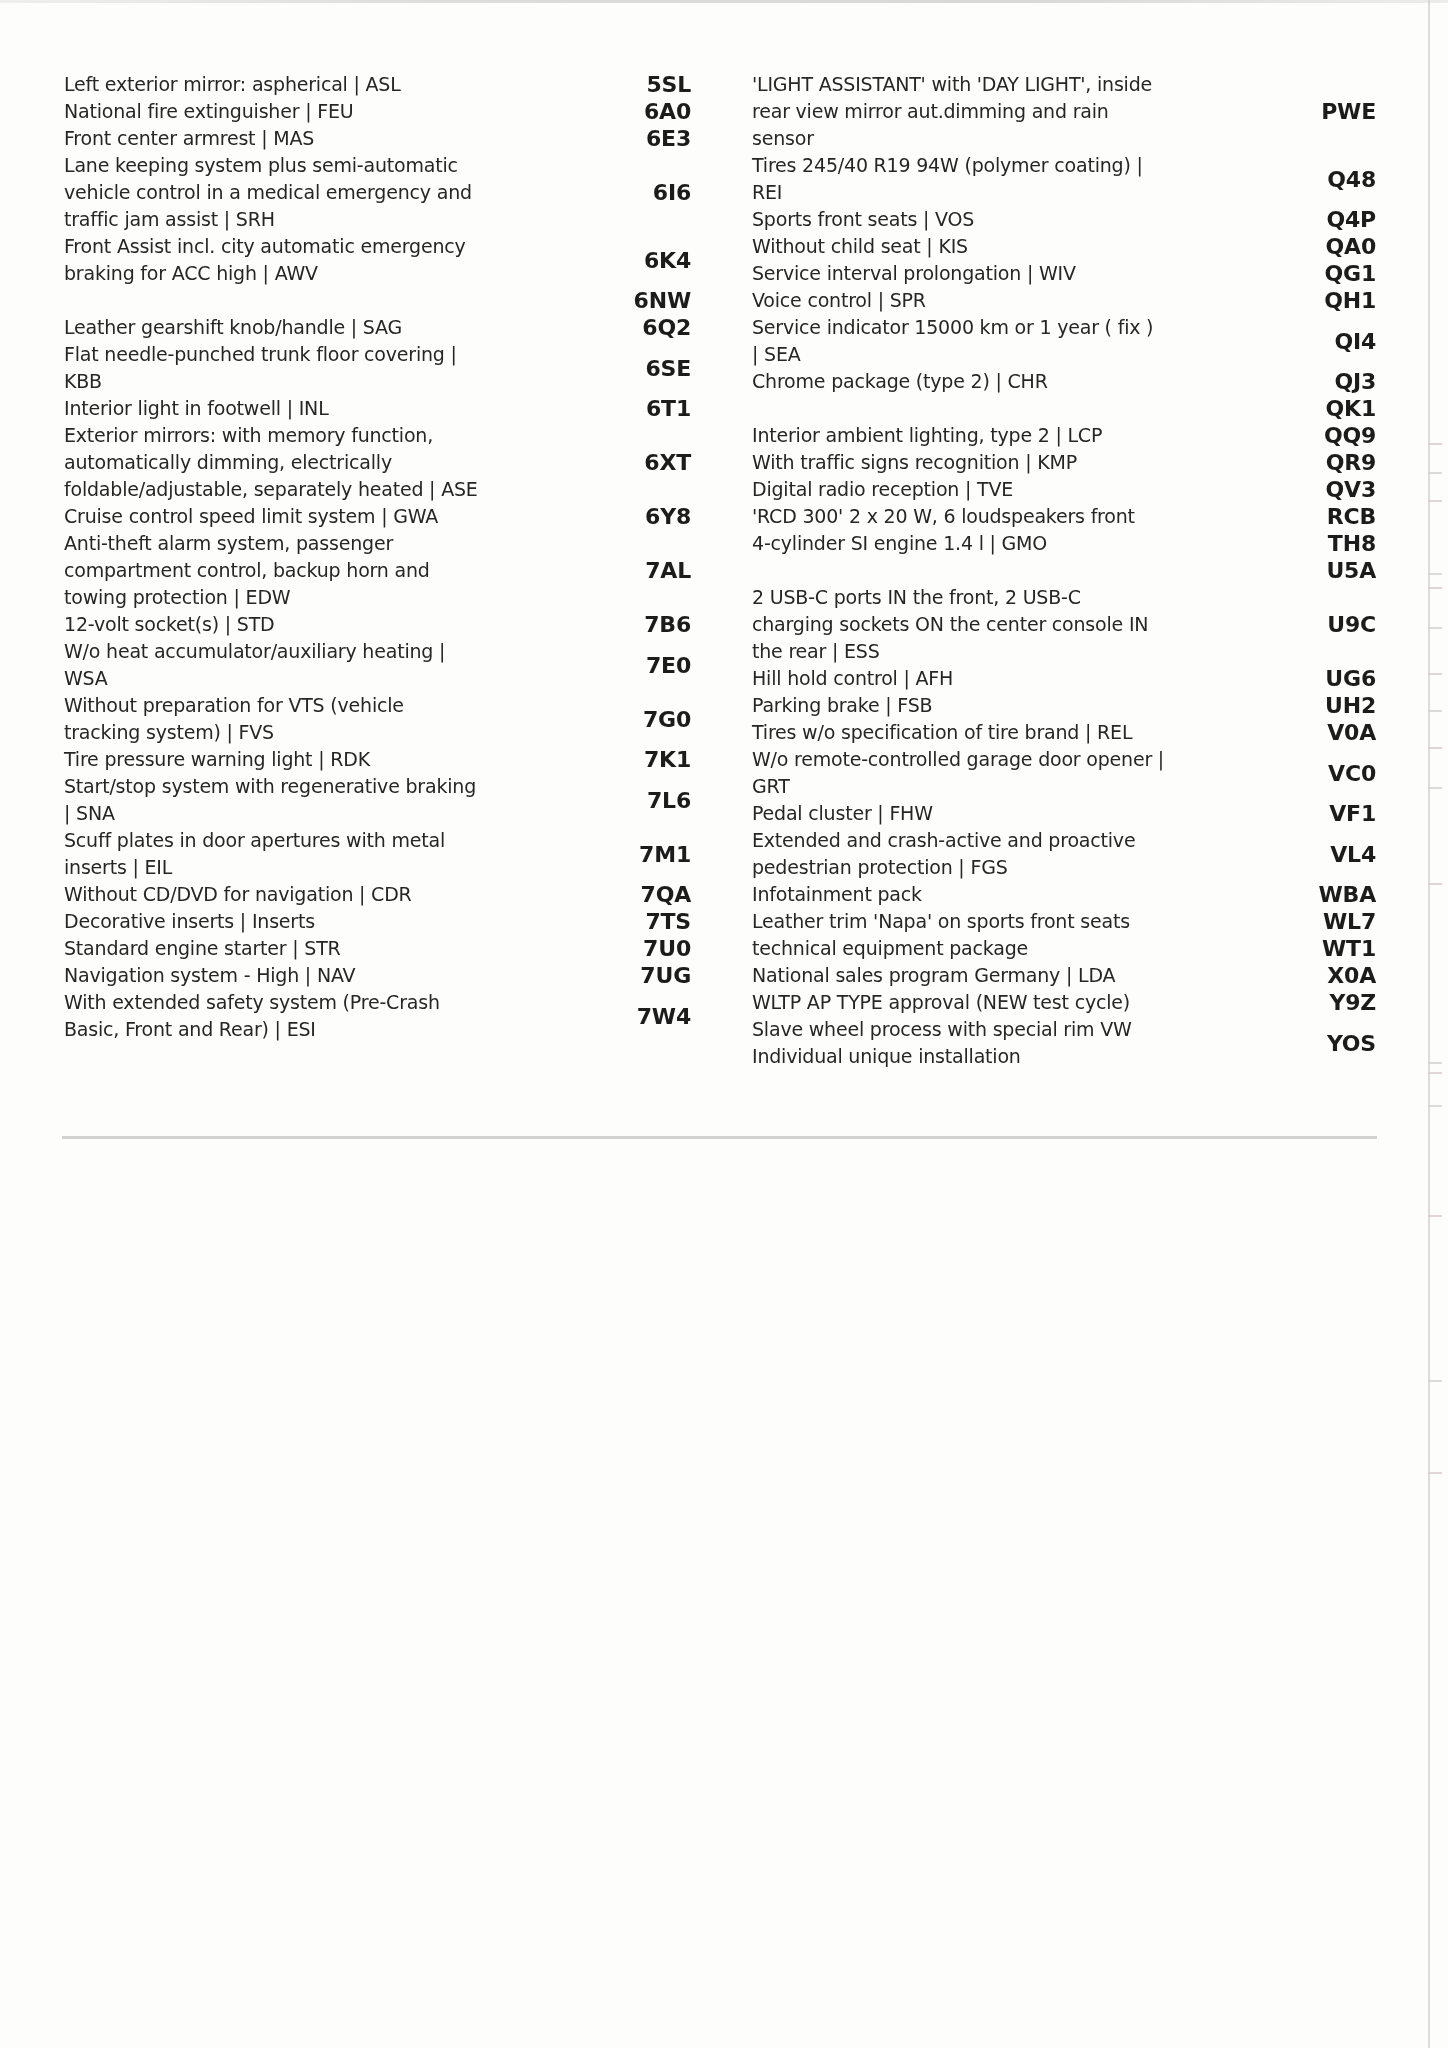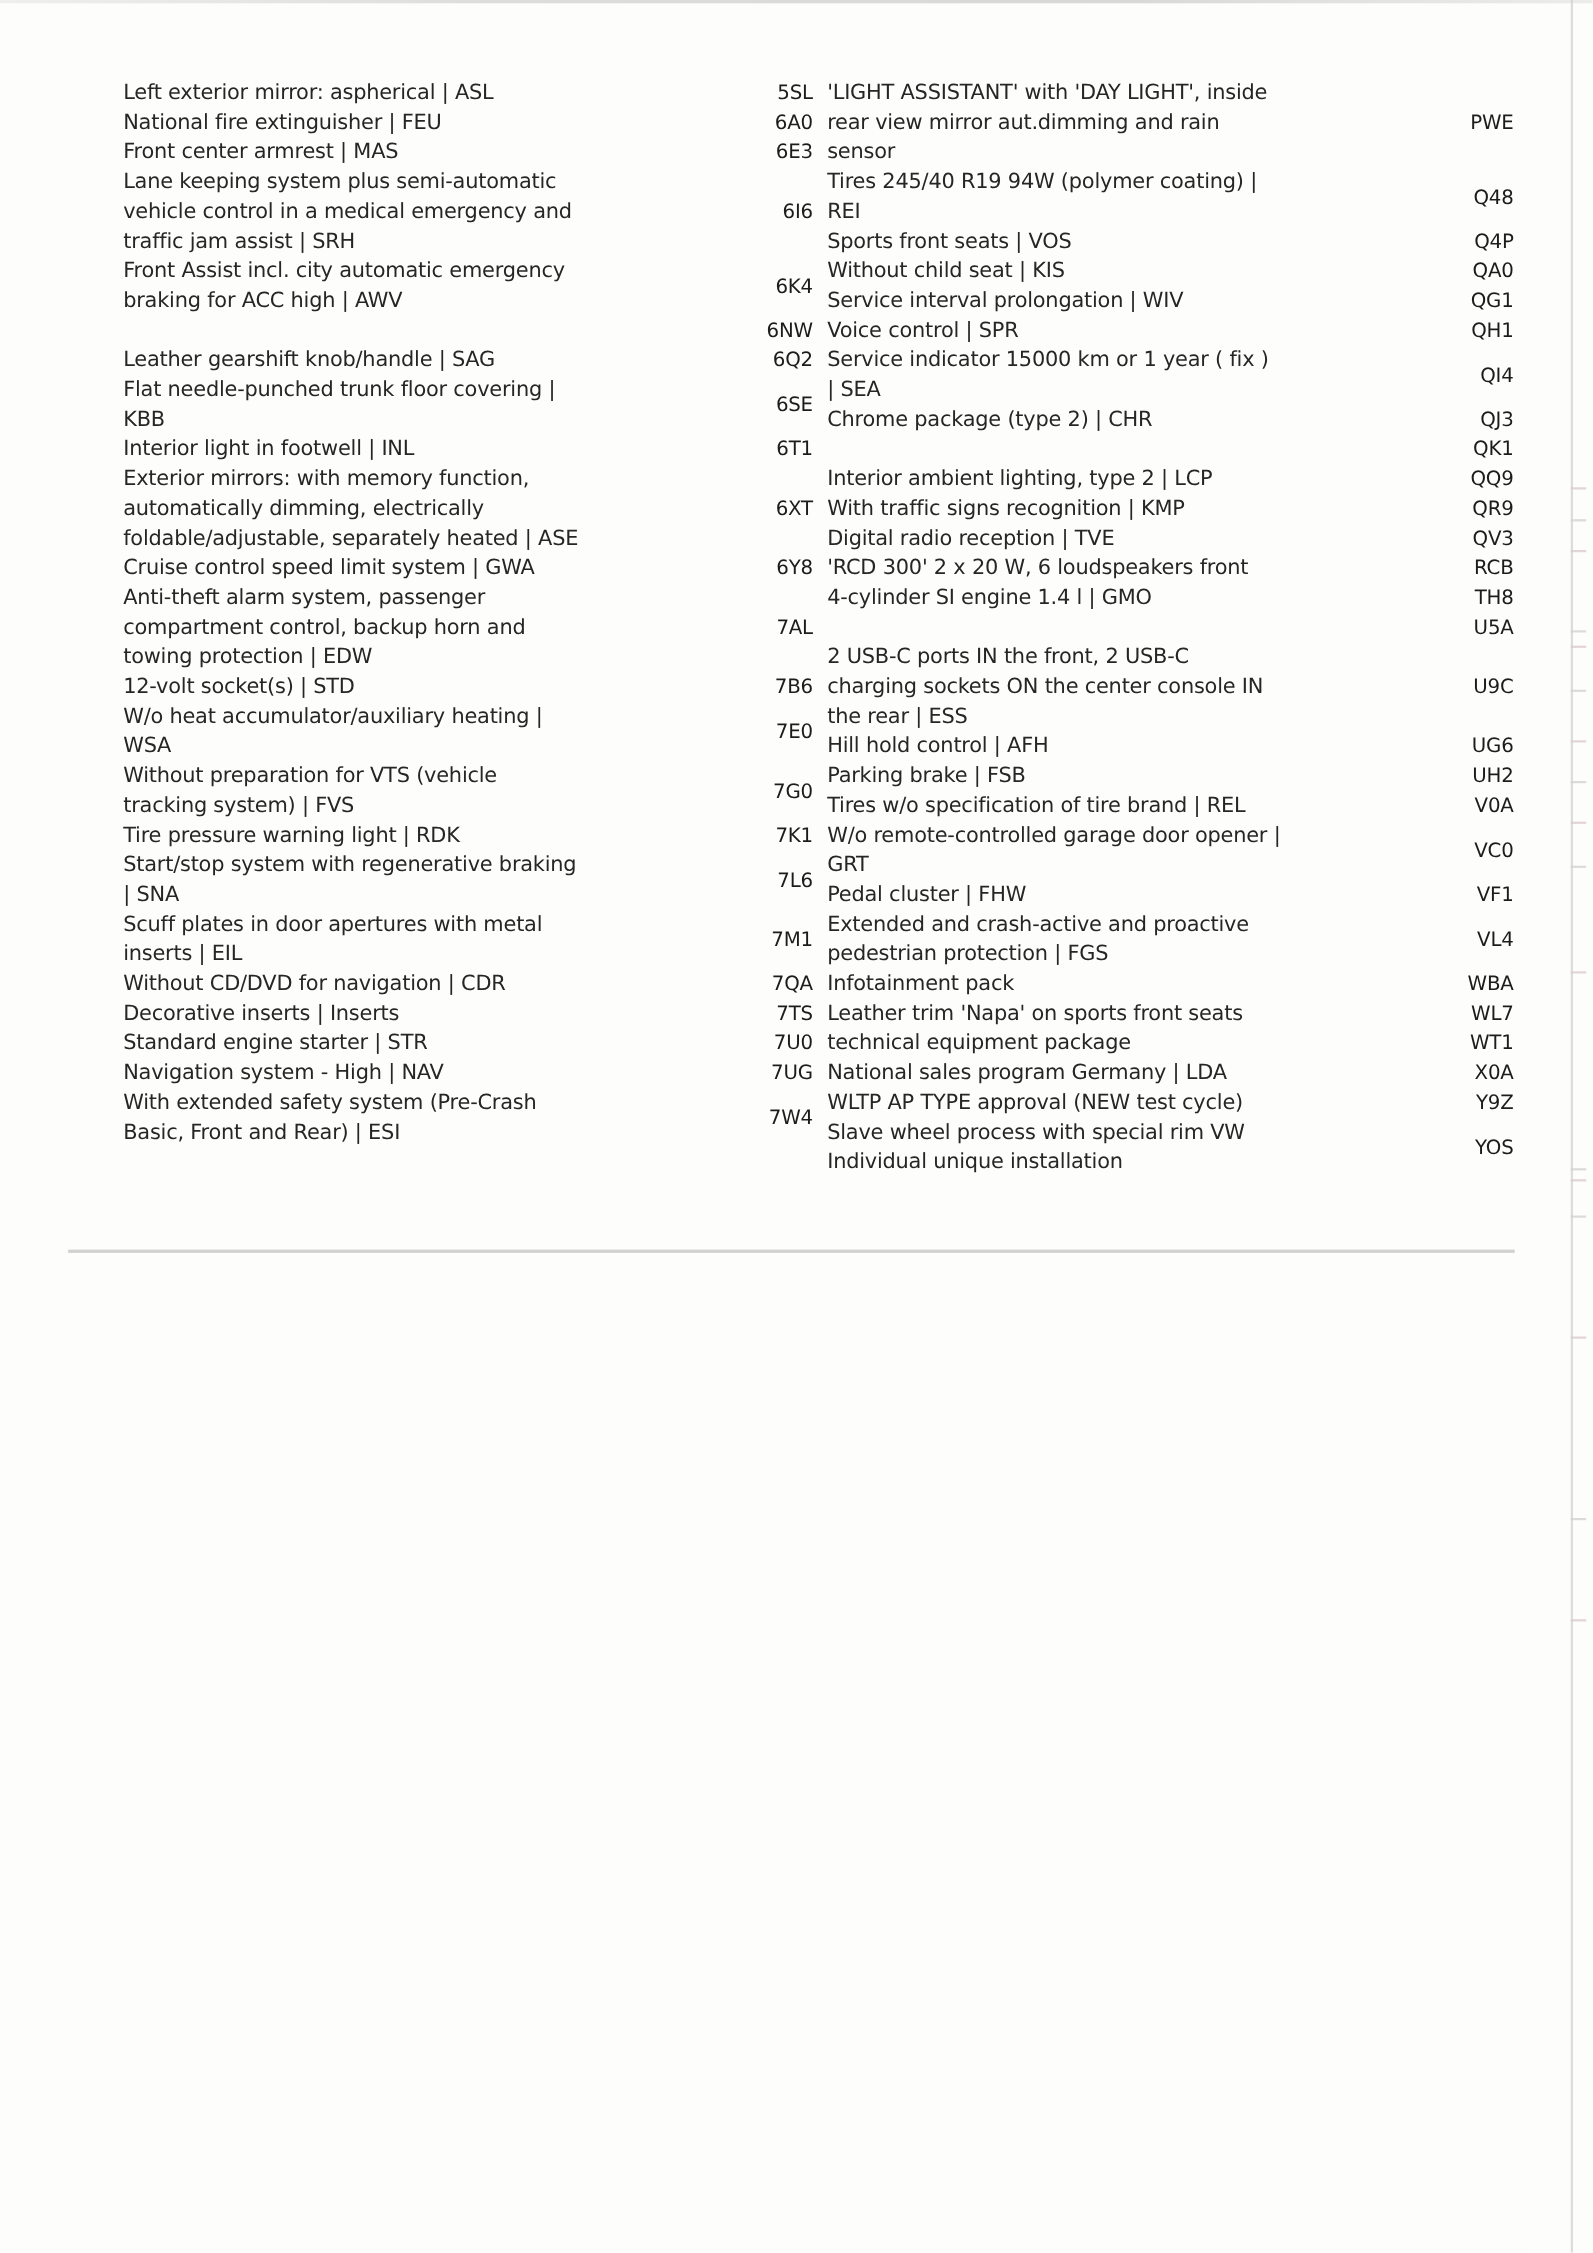--- a/index.html
+++ b/index.html
@@ -37,42 +37,42 @@
     width: 14px; height: 2px;
     background: #dcc9cf;
     opacity: 0.8;
   }
   .tick:nth-child(even) { background: #d2d2d0; }
 
   .col {
     position: absolute;
     top: 71px;
   }
-  .col-left  { left: 64px;  width: 627px; margin-left: 48px; }
+  .col-left  { left: 64px;  width: 627px; }
   .col-right { left: 752px; width: 624px; }
 
   .row {
     display: flex;
     align-items: stretch;
   }
   .desc {
     width: 540px;
     font-size: 19px;
     line-height: 27px;
     white-space: pre-line;
     letter-spacing: -0.2px;
   }
   .code {
     flex: 1;
     display: flex;
     align-items: center;
     justify-content: flex-end;
-    font-size: 18px;
+    font-size: 22px;
     line-height: 27px;
-    font-weight: normal;
+    font-weight: bold;
     color: var(--code-color, #1c1c1c);
     letter-spacing: -0.2px;
   }
 
   .divider {
     position: absolute;
     left: 62px;
     top: 1136px;
     width: 1315px;
     height: 3px;

